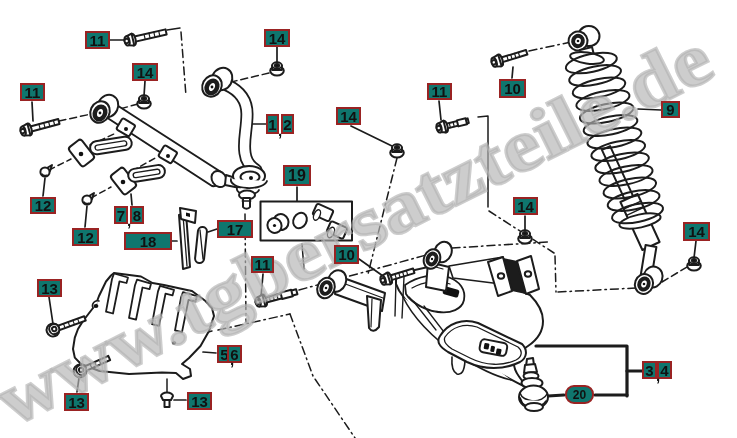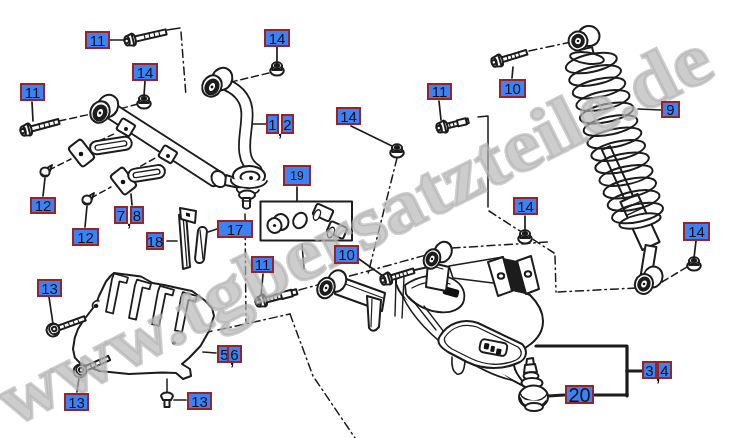--- a/index.html
+++ b/index.html
@@ -1,21 +1,21 @@
 <!DOCTYPE html>
 <html><head>
 <meta charset="utf-8">
 <style>
   html,body{margin:0;padding:0;background:#fff;}
   #stage{position:relative;width:737px;height:438px;background:#fff;overflow:hidden;
          font-family:"Liberation Sans",sans-serif;-webkit-font-smoothing:antialiased;
          filter:opacity(0.999);}
   #art{position:absolute;left:0;top:0;}
-  .lbl{position:absolute;box-sizing:border-box;border:2px solid #9a2323;background:#3b82f6;
-       color:#111;font-weight:normal;font-size:15px;line-height:1;
+  .lbl{position:absolute;box-sizing:border-box;border:2px solid #9a2323;background:#0f766e;
+       color:#111;font-weight:bold;font-size:15px;line-height:1;
        display:flex;align-items:center;justify-content:center;z-index:3;
        font-family:"Liberation Sans",sans-serif;}
   .pair{position:absolute;display:flex;z-index:3;}
   .pair .lbl{position:relative;}
   .pair .comma{position:relative;z-index:4;width:4px;margin:0 -1px;color:#111;
        font-weight:bold;font-size:15px;line-height:1;align-self:flex-end;
        transform:translateY(4px);}
 </style>
 </head>
 <body>
@@ -442,42 +442,42 @@
 <div class="lbl" style="left:264px;top:29px;width:26px;height:18px;">14</div>
 <div class="pair" style="left:266px;top:114px;">
   <span class="lbl" style="width:13px;height:20px;">1</span>
   <span class="comma">,</span>
   <span class="lbl" style="width:13px;height:20px;">2</span>
 </div>
 <div class="lbl" style="left:336px;top:107px;width:25px;height:18px;">14</div>
 <div class="lbl" style="left:427px;top:83px;width:25px;height:17px;">11</div>
 <div class="lbl" style="left:499px;top:79px;width:27px;height:19px;">10</div>
 <div class="lbl" style="left:661px;top:101px;width:19px;height:17px;">9</div>
-<div class="lbl" style="left:283px;top:165px;width:28px;height:21px;font-size:12px;">19</div>
+<div class="lbl" style="left:283px;top:165px;width:28px;height:21px;font-size:16px;">19</div>
 <div class="lbl" style="left:30px;top:197px;width:26px;height:17px;">12</div>
 <div class="lbl" style="left:72px;top:228px;width:27px;height:18px;">12</div>
 <div class="pair" style="left:114px;top:206px;">
   <span class="lbl" style="width:14px;height:18px;">7</span>
   <span class="comma">,</span>
   <span class="lbl" style="width:14px;height:18px;">8</span>
 </div>
-<div class="lbl" style="left:146px;top:232px;width:18px;height:18px;">18</div>
+<div class="lbl" style="left:124px;top:232px;width:48px;height:18px;">18</div>
 <div class="lbl" style="left:217px;top:220px;width:36px;height:18px;">17</div>
 <div class="lbl" style="left:251px;top:256px;width:23px;height:17px;">11</div>
 <div class="lbl" style="left:334px;top:245px;width:25px;height:19px;">10</div>
 <div class="lbl" style="left:513px;top:197px;width:25px;height:18px;">14</div>
 <div class="lbl" style="left:683px;top:222px;width:27px;height:19px;">14</div>
 <div class="lbl" style="left:37px;top:279px;width:25px;height:18px;">13</div>
 <div class="lbl" style="left:64px;top:393px;width:25px;height:18px;">13</div>
 <div class="lbl" style="left:187px;top:392px;width:25px;height:18px;">13</div>
 <div class="pair" style="left:217px;top:345px;">
   <span class="lbl" style="width:15px;height:18px;">5</span>
   <span class="comma" style="width:0;margin:0 -1px 0 -2px;">,</span>
   <span class="lbl" style="width:15px;height:18px;margin-left:-2px;">6</span>
 </div>
 <div class="pair" style="left:642px;top:361px;">
   <span class="lbl" style="width:15px;height:18px;">3</span>
   <span class="comma" style="width:2px;">,</span>
   <span class="lbl" style="width:15px;height:18px;">4</span>
 </div>
-<div class="lbl" style="left:565px;top:385px;width:29px;height:19px;font-size:20px;">20</div>
+<div class="lbl" style="left:565px;top:385px;width:29px;height:19px;font-size:12px;border-radius:9px;">20</div>
 
 </div>
 
 </body></html>

